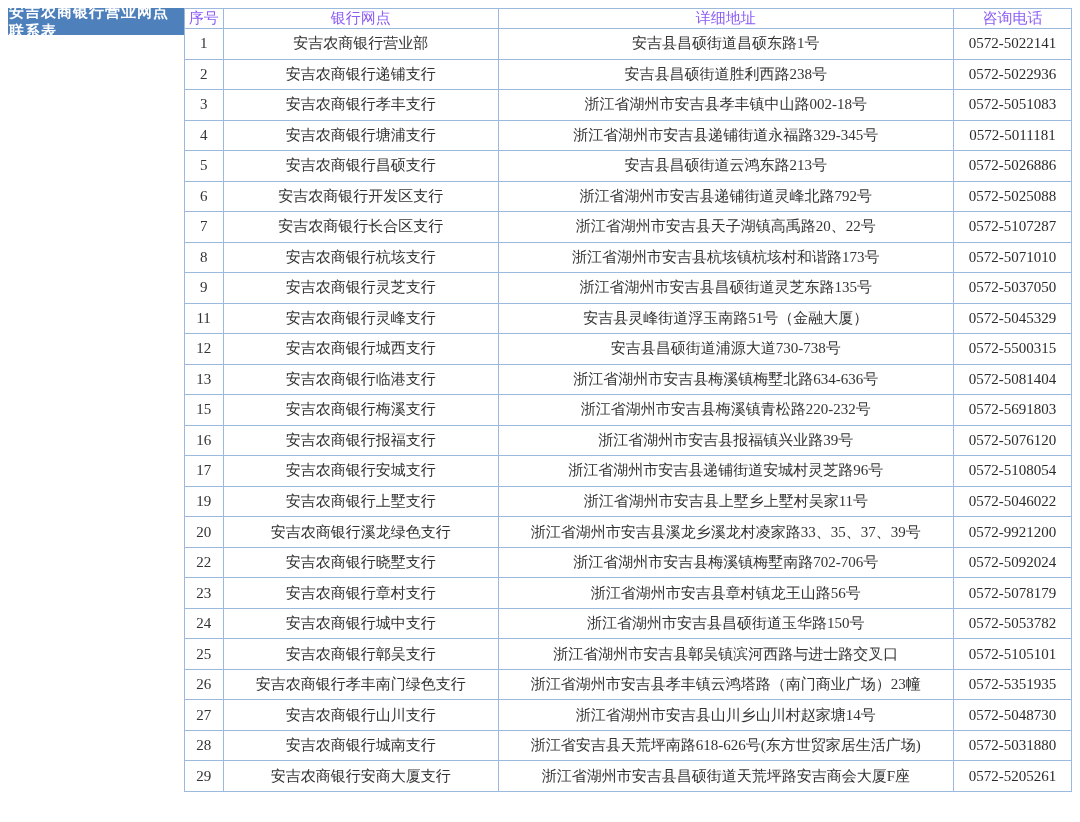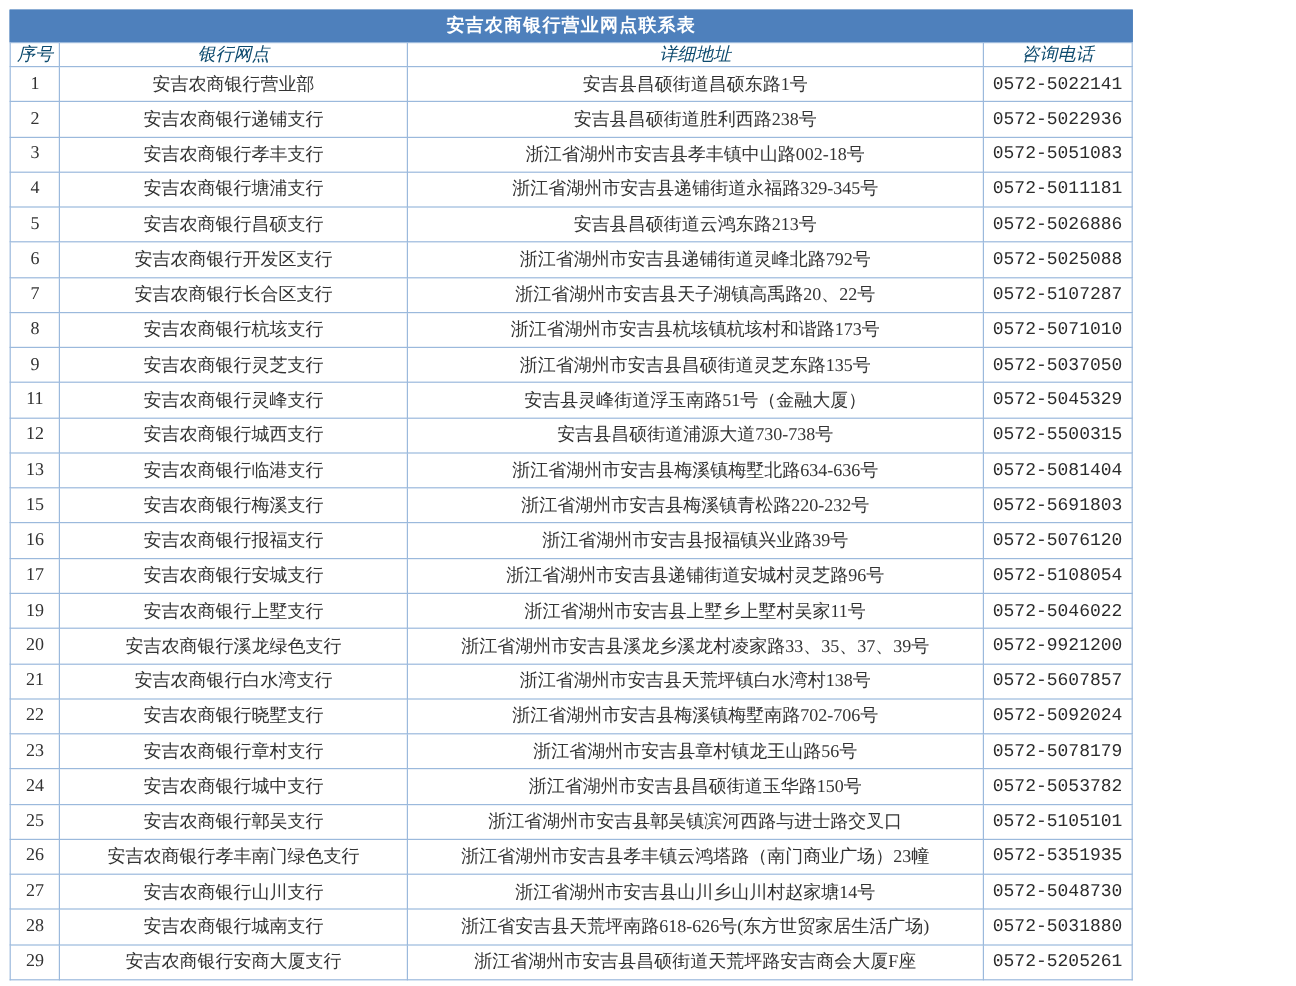--- a/index.html
+++ b/index.html
@@ -2,41 +2,41 @@
 <html><head>
 <meta charset="utf-8">
 <style>
   html,body{margin:0;padding:0;}
   body{
     width:1080px;height:822px;background:#ffffff;position:relative;
     font-family:"Liberation Serif","DejaVu Serif",serif;
     -webkit-font-smoothing:antialiased;
   }
   .wrap{
-    position:absolute;left:8px;top:8px;width:936px;height:809px;
-    display:flex;flex-direction:column;
+    position:absolute;left:8px;top:8px;width:1064px;height:809px;
+    display:flex;
   }
   .title-bar{
     background:#4E80BC;color:#ffffff;height:25px;min-height:25px;
     display:flex;align-items:center;justify-content:center;
     font-size:15px;font-weight:bold;letter-spacing:1px;
     border:1px solid #4E80BC;
   }
   table{
     width:100%;height:calc(100% - 25px);
     border-collapse:collapse;table-layout:fixed;
   }
   th,td{
     border:1px solid #9BB9DC;
     text-align:center;vertical-align:middle;
     font-size:15px;font-weight:normal;color:#333333;
     padding:0 2px;overflow:hidden;white-space:nowrap;
   }
-  thead th{color:#0c4a6e;font-style:italic;}
-  td.phone{font-size:15px;color:#2b2b2b;font-family:Liberation Mono, monospace;}
+  thead th{color:#8b5cf6;}
+  td.phone{font-size:15px;color:#2b2b2b;}
 </style>
 </head>
 <body>
 
 <div class="wrap">
   <div class="title-bar">安吉农商银行营业网点联系表</div>
   <table>
     <colgroup>
       <col style="width:4.4%">
       <col style="width:31.0%">
@@ -148,26 +148,20 @@
     <td>浙江省湖州市安吉县上墅乡上墅村吴家11号</td>
     <td class="phone">0572-5046022</td>
   </tr>
         <tr>
     <td>20</td>
     <td>安吉农商银行溪龙绿色支行</td>
     <td>浙江省湖州市安吉县溪龙乡溪龙村凌家路33、35、37、39号</td>
     <td class="phone">0572-9921200</td>
   </tr>
         <tr>
-    <td>21</td>
-    <td>安吉农商银行白水湾支行</td>
-    <td>浙江省湖州市安吉县天荒坪镇白水湾村138号</td>
-    <td class="phone">0572-5607857</td>
-  </tr>
-        <tr>
     <td>22</td>
     <td>安吉农商银行晓墅支行</td>
     <td>浙江省湖州市安吉县梅溪镇梅墅南路702-706号</td>
     <td class="phone">0572-5092024</td>
   </tr>
         <tr>
     <td>23</td>
     <td>安吉农商银行章村支行</td>
     <td>浙江省湖州市安吉县章村镇龙王山路56号</td>
     <td class="phone">0572-5078179</td>

